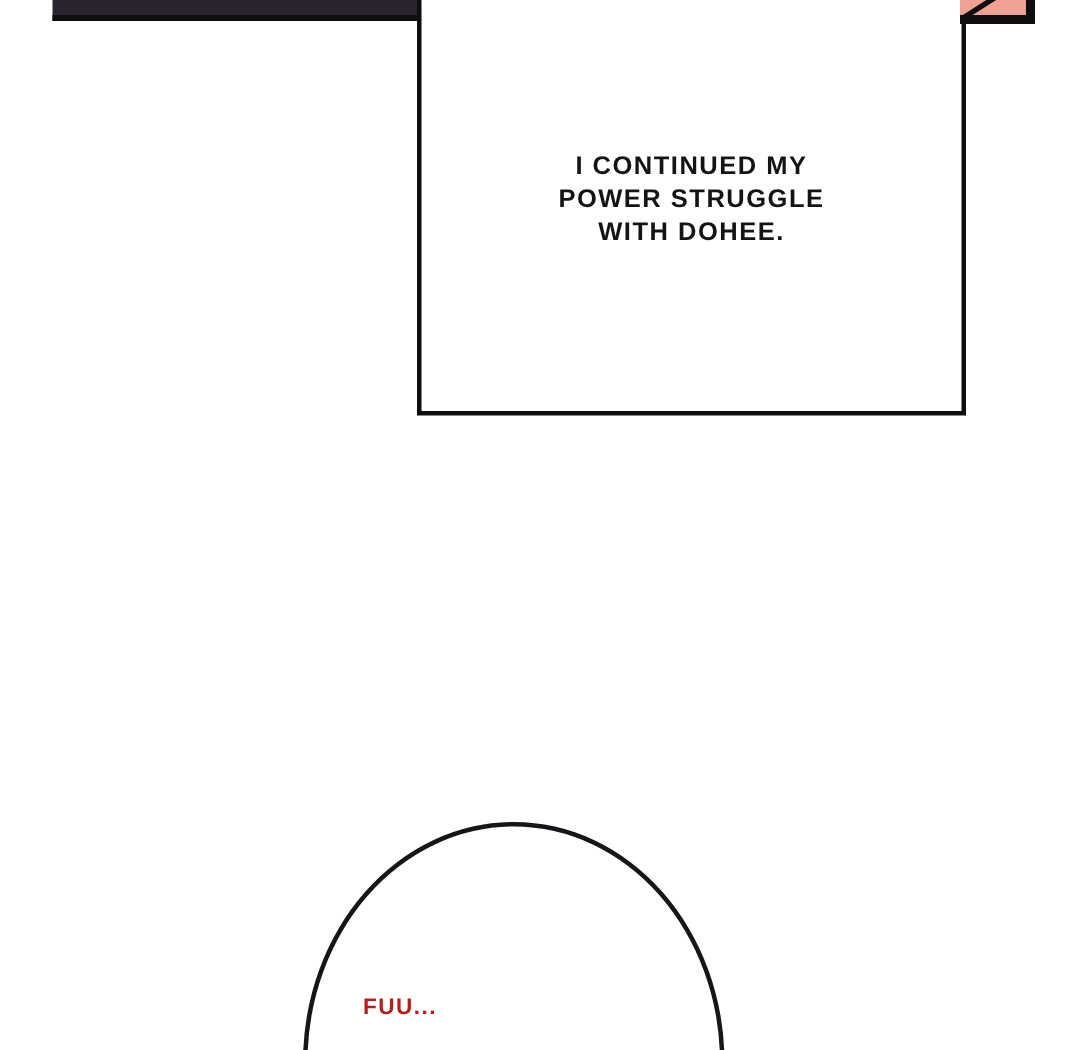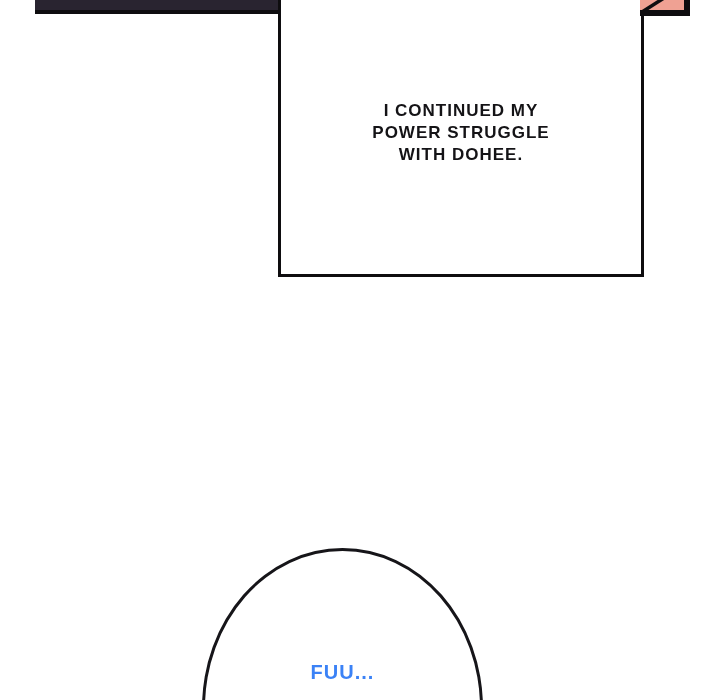--- a/index.html
+++ b/index.html
@@ -76,26 +76,25 @@
     box-sizing: border-box;
     background: var(--paper, #ffffff);
     border: 3px solid #161519;
     border-radius: 50%;
   }
   .bubble-text {
     position: absolute;
     left: 242px;
     top: 662px;
     width: 201px;
-    text-align: center;
-    font-size: 20px;
+    font-size: 15px;
     line-height: 20px;
     font-weight: 600;
     letter-spacing: 1px;
-    color: #3b82f6;
+    color: #b91c1c;
   }
 </style>
 </head>
 <body>
 
 <div id="stage">
 
   <div class="panel-edge-dark"></div>
 
   <div class="caption-box"></div>

